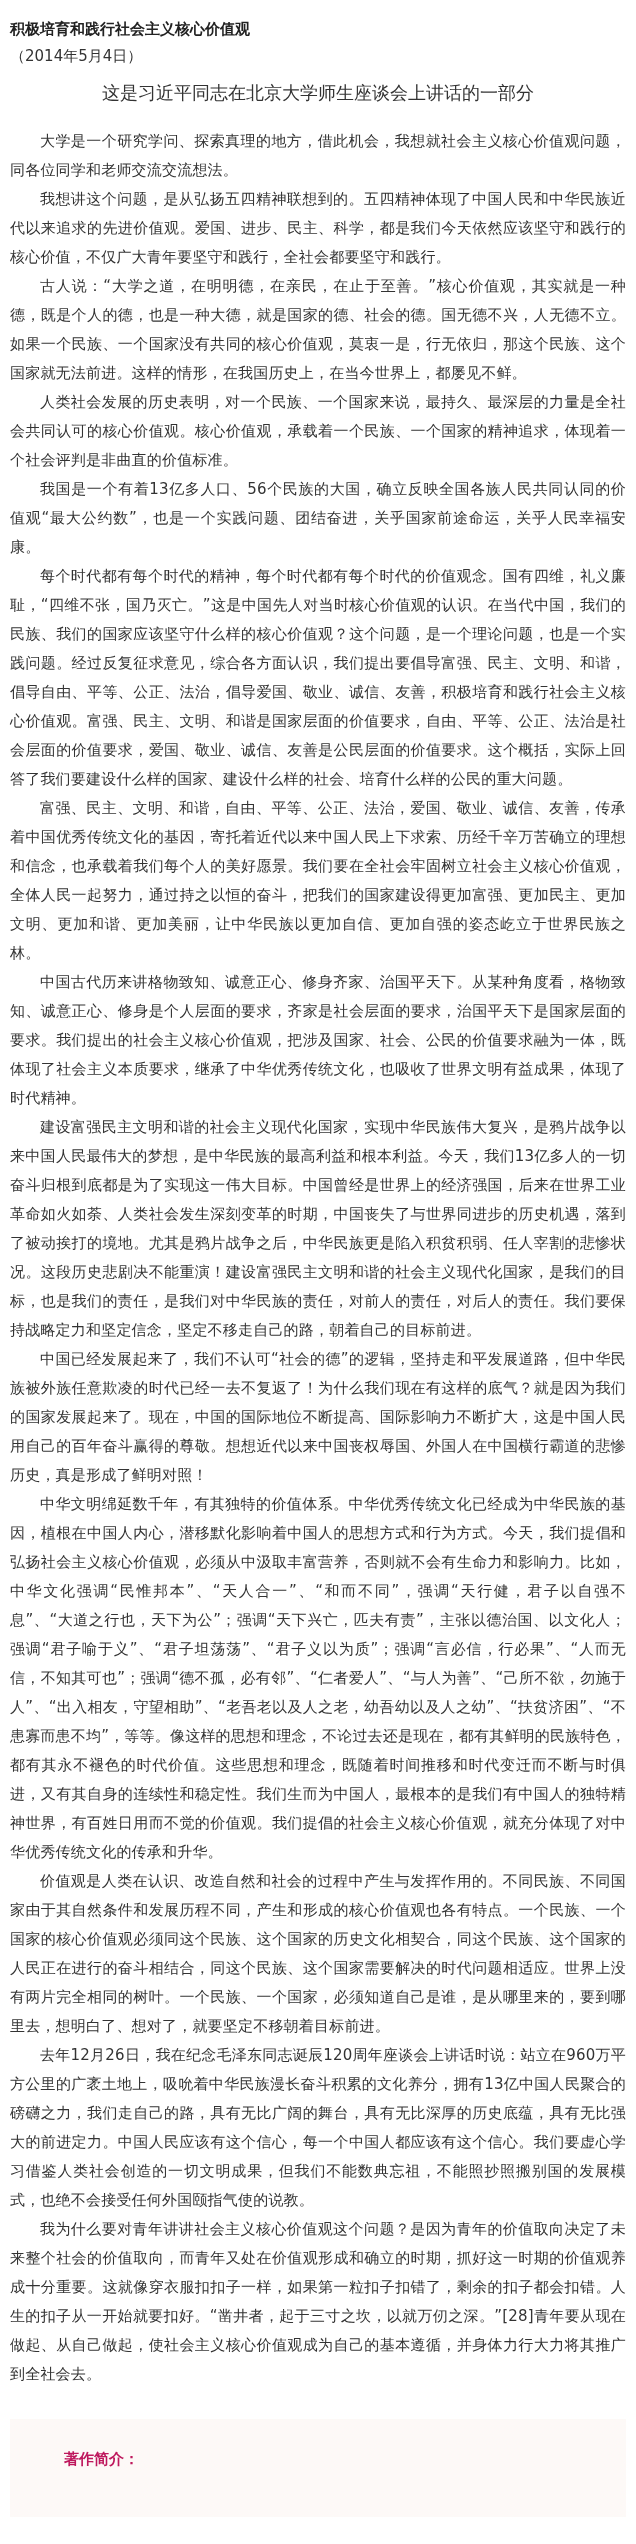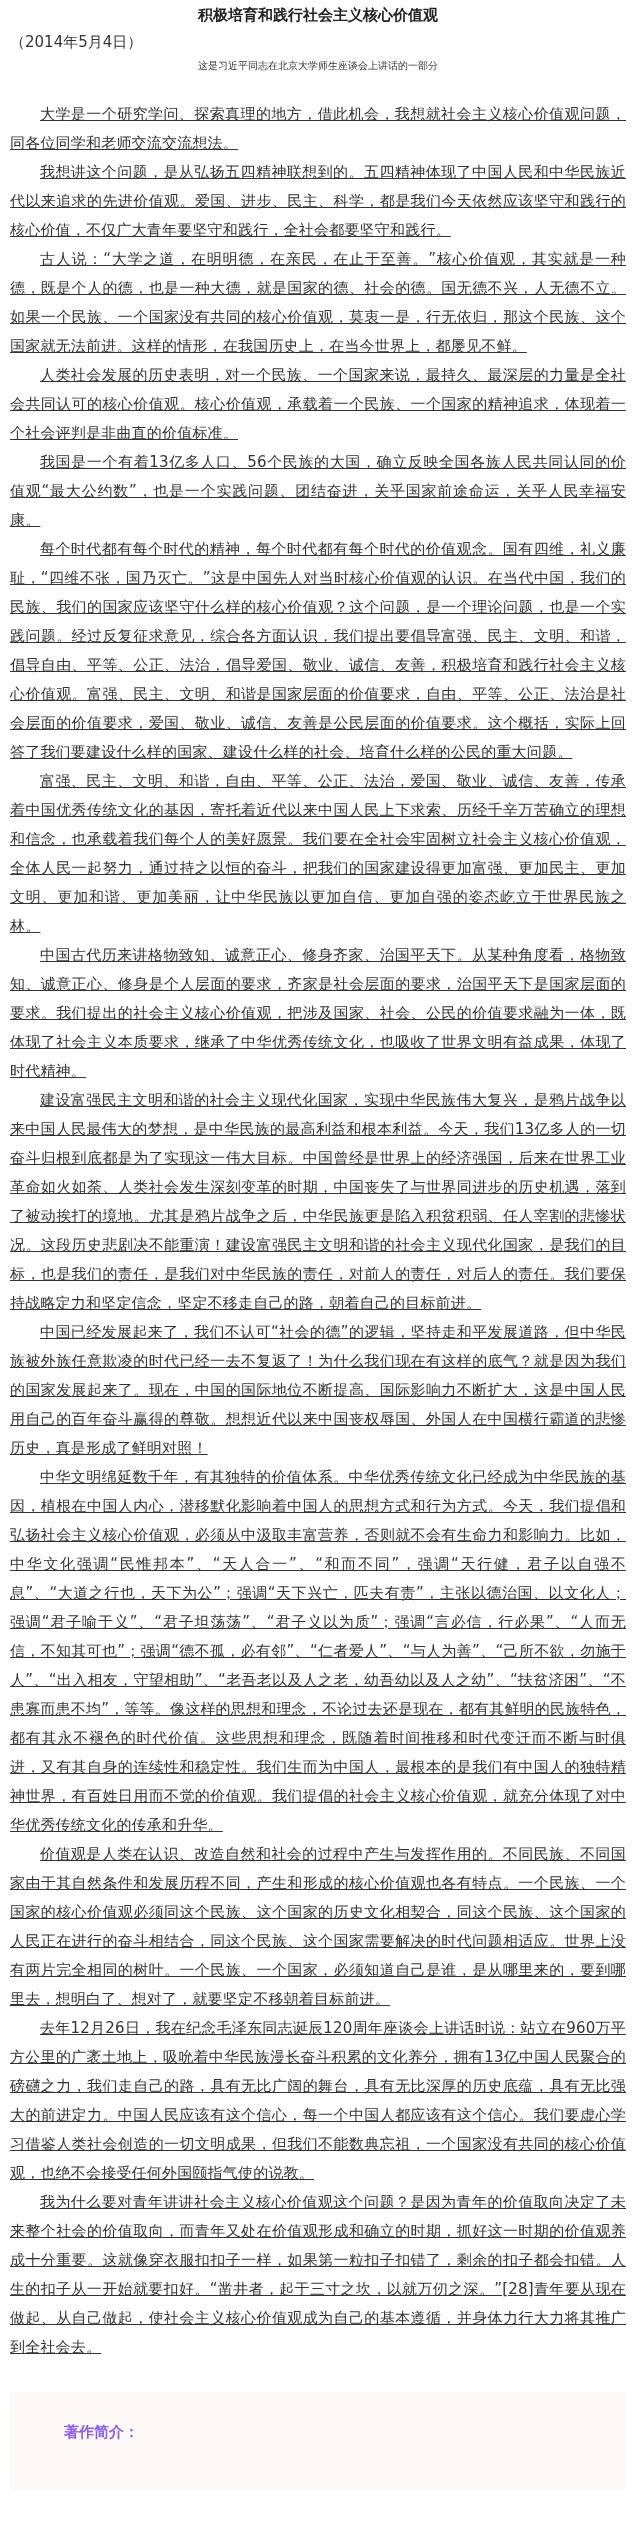--- a/index.html
+++ b/index.html
@@ -3,34 +3,34 @@
 <meta charset="utf-8">
 <style>
   html, body { margin: 0; padding: 0; background: #ffffff; }
   body {
     width: 636px;
     font-family: "DejaVu Sans", "Liberation Sans", sans-serif;
     color: #333333;
   }
   .page { width: 636px; box-sizing: border-box; padding: 0 10px; }
   .title {
-    text-align: center; font-weight: bold; font-size: 15px;
-    color: #222; margin: 0; padding-top: 4px; line-height: 22px;
+    text-align: left; font-weight: bold; font-size: 15px;
+    color: #222; margin: 0; padding-top: 18px; line-height: 22px;
   }
   .date { text-align: left; font-size: 15px; line-height: 24px; margin: 4px 0 0; color: #333; }
-  .subtitle { text-align: center; font-size: 10px; line-height: 24px; margin: 0; color: #333; }
+  .subtitle { text-align: center; font-size: 18px; line-height: 24px; margin: 13px; color: #333; }
   .body { margin-top: 22px; }
   .body p {
     margin: 0; font-size: 15px; line-height: 29px; text-indent: 2em;
-    text-align: justify; color: #333; letter-spacing: 0.2px; text-decoration: underline;
+    text-align: justify; color: #333; letter-spacing: 0.2px;
   }
   .intro-box {
     margin-top: 30px; background: #fdf9f7; padding: 28px 22px 30px 22px;
   }
-  .intro-heading { font-weight: bold; font-size: 15px; margin: 0 0 16px 32px; color: #8b5cf6; line-height: 24px; }
+  .intro-heading { font-weight: bold; font-size: 15px; margin: 0 0 16px 32px; color: #be185d; line-height: 24px; }
 </style>
 </head>
 <body>
 
 <div class="page">
   <h1 class="title">积极培育和践行社会主义核心价值观</h1>
   <div class="date">（2014年5月4日）</div>
   <div class="subtitle">这是习近平同志在北京大学师生座谈会上讲话的一部分</div>
 
   <div class="body">
@@ -39,21 +39,21 @@
     <p>古人说：“大学之道，在明明德，在亲民，在止于至善。”核心价值观，其实就是一种德，既是个人的德，也是一种大德，就是国家的德、社会的德。国无德不兴，人无德不立。如果一个民族、一个国家没有共同的核心价值观，莫衷一是，行无依归，那这个民族、这个国家就无法前进。这样的情形，在我国历史上，在当今世界上，都屡见不鲜。</p>
     <p>人类社会发展的历史表明，对一个民族、一个国家来说，最持久、最深层的力量是全社会共同认可的核心价值观。核心价值观，承载着一个民族、一个国家的精神追求，体现着一个社会评判是非曲直的价值标准。</p>
     <p>我国是一个有着13亿多人口、56个民族的大国，确立反映全国各族人民共同认同的价值观“最大公约数”，也是一个实践问题、团结奋进，关乎国家前途命运，关乎人民幸福安康。</p>
     <p>每个时代都有每个时代的精神，每个时代都有每个时代的价值观念。国有四维，礼义廉耻，“四维不张，国乃灭亡。”这是中国先人对当时核心价值观的认识。在当代中国，我们的民族、我们的国家应该坚守什么样的核心价值观？这个问题，是一个理论问题，也是一个实践问题。经过反复征求意见，综合各方面认识，我们提出要倡导富强、民主、文明、和谐，倡导自由、平等、公正、法治，倡导爱国、敬业、诚信、友善，积极培育和践行社会主义核心价值观。富强、民主、文明、和谐是国家层面的价值要求，自由、平等、公正、法治是社会层面的价值要求，爱国、敬业、诚信、友善是公民层面的价值要求。这个概括，实际上回答了我们要建设什么样的国家、建设什么样的社会、培育什么样的公民的重大问题。</p>
     <p>富强、民主、文明、和谐，自由、平等、公正、法治，爱国、敬业、诚信、友善，传承着中国优秀传统文化的基因，寄托着近代以来中国人民上下求索、历经千辛万苦确立的理想和信念，也承载着我们每个人的美好愿景。我们要在全社会牢固树立社会主义核心价值观，全体人民一起努力，通过持之以恒的奋斗，把我们的国家建设得更加富强、更加民主、更加文明、更加和谐、更加美丽，让中华民族以更加自信、更加自强的姿态屹立于世界民族之林。</p>
     <p>中国古代历来讲格物致知、诚意正心、修身齐家、治国平天下。从某种角度看，格物致知、诚意正心、修身是个人层面的要求，齐家是社会层面的要求，治国平天下是国家层面的要求。我们提出的社会主义核心价值观，把涉及国家、社会、公民的价值要求融为一体，既体现了社会主义本质要求，继承了中华优秀传统文化，也吸收了世界文明有益成果，体现了时代精神。</p>
     <p>建设富强民主文明和谐的社会主义现代化国家，实现中华民族伟大复兴，是鸦片战争以来中国人民最伟大的梦想，是中华民族的最高利益和根本利益。今天，我们13亿多人的一切奋斗归根到底都是为了实现这一伟大目标。中国曾经是世界上的经济强国，后来在世界工业革命如火如荼、人类社会发生深刻变革的时期，中国丧失了与世界同进步的历史机遇，落到了被动挨打的境地。尤其是鸦片战争之后，中华民族更是陷入积贫积弱、任人宰割的悲惨状况。这段历史悲剧决不能重演！建设富强民主文明和谐的社会主义现代化国家，是我们的目标，也是我们的责任，是我们对中华民族的责任，对前人的责任，对后人的责任。我们要保持战略定力和坚定信念，坚定不移走自己的路，朝着自己的目标前进。</p>
     <p>中国已经发展起来了，我们不认可“社会的德”的逻辑，坚持走和平发展道路，但中华民族被外族任意欺凌的时代已经一去不复返了！为什么我们现在有这样的底气？就是因为我们的国家发展起来了。现在，中国的国际地位不断提高、国际影响力不断扩大，这是中国人民用自己的百年奋斗赢得的尊敬。想想近代以来中国丧权辱国、外国人在中国横行霸道的悲惨历史，真是形成了鲜明对照！</p>
     <p>中华文明绵延数千年，有其独特的价值体系。中华优秀传统文化已经成为中华民族的基因，植根在中国人内心，潜移默化影响着中国人的思想方式和行为方式。今天，我们提倡和弘扬社会主义核心价值观，必须从中汲取丰富营养，否则就不会有生命力和影响力。比如，中华文化强调“民惟邦本”、“天人合一”、“和而不同”，强调“天行健，君子以自强不息”、“大道之行也，天下为公”；强调“天下兴亡，匹夫有责”，主张以德治国、以文化人；强调“君子喻于义”、“君子坦荡荡”、“君子义以为质”；强调“言必信，行必果”、“人而无信，不知其可也”；强调“德不孤，必有邻”、“仁者爱人”、“与人为善”、“己所不欲，勿施于人”、“出入相友，守望相助”、“老吾老以及人之老，幼吾幼以及人之幼”、“扶贫济困”、“不患寡而患不均”，等等。像这样的思想和理念，不论过去还是现在，都有其鲜明的民族特色，都有其永不褪色的时代价值。这些思想和理念，既随着时间推移和时代变迁而不断与时俱进，又有其自身的连续性和稳定性。我们生而为中国人，最根本的是我们有中国人的独特精神世界，有百姓日用而不觉的价值观。我们提倡的社会主义核心价值观，就充分体现了对中华优秀传统文化的传承和升华。</p>
     <p>价值观是人类在认识、改造自然和社会的过程中产生与发挥作用的。不同民族、不同国家由于其自然条件和发展历程不同，产生和形成的核心价值观也各有特点。一个民族、一个国家的核心价值观必须同这个民族、这个国家的历史文化相契合，同这个民族、这个国家的人民正在进行的奋斗相结合，同这个民族、这个国家需要解决的时代问题相适应。世界上没有两片完全相同的树叶。一个民族、一个国家，必须知道自己是谁，是从哪里来的，要到哪里去，想明白了、想对了，就要坚定不移朝着目标前进。</p>
-    <p>去年12月26日，我在纪念毛泽东同志诞辰120周年座谈会上讲话时说：站立在960万平方公里的广袤土地上，吸吮着中华民族漫长奋斗积累的文化养分，拥有13亿中国人民聚合的磅礴之力，我们走自己的路，具有无比广阔的舞台，具有无比深厚的历史底蕴，具有无比强大的前进定力。中国人民应该有这个信心，每一个中国人都应该有这个信心。我们要虚心学习借鉴人类社会创造的一切文明成果，但我们不能数典忘祖，一个国家没有共同的核心价值观，也绝不会接受任何外国颐指气使的说教。</p>
+    <p>去年12月26日，我在纪念毛泽东同志诞辰120周年座谈会上讲话时说：站立在960万平方公里的广袤土地上，吸吮着中华民族漫长奋斗积累的文化养分，拥有13亿中国人民聚合的磅礴之力，我们走自己的路，具有无比广阔的舞台，具有无比深厚的历史底蕴，具有无比强大的前进定力。中国人民应该有这个信心，每一个中国人都应该有这个信心。我们要虚心学习借鉴人类社会创造的一切文明成果，但我们不能数典忘祖，不能照抄照搬别国的发展模式，也绝不会接受任何外国颐指气使的说教。</p>
     <p>我为什么要对青年讲讲社会主义核心价值观这个问题？是因为青年的价值取向决定了未来整个社会的价值取向，而青年又处在价值观形成和确立的时期，抓好这一时期的价值观养成十分重要。这就像穿衣服扣扣子一样，如果第一粒扣子扣错了，剩余的扣子都会扣错。人生的扣子从一开始就要扣好。“凿井者，起于三寸之坎，以就万仞之深。”[28]青年要从现在做起、从自己做起，使社会主义核心价值观成为自己的基本遵循，并身体力行大力将其推广到全社会去。</p>
   </div>
 
   <div class="intro-box">
     <div class="intro-heading">著作简介：</div>
 
   </div>
 
 </div>
 

